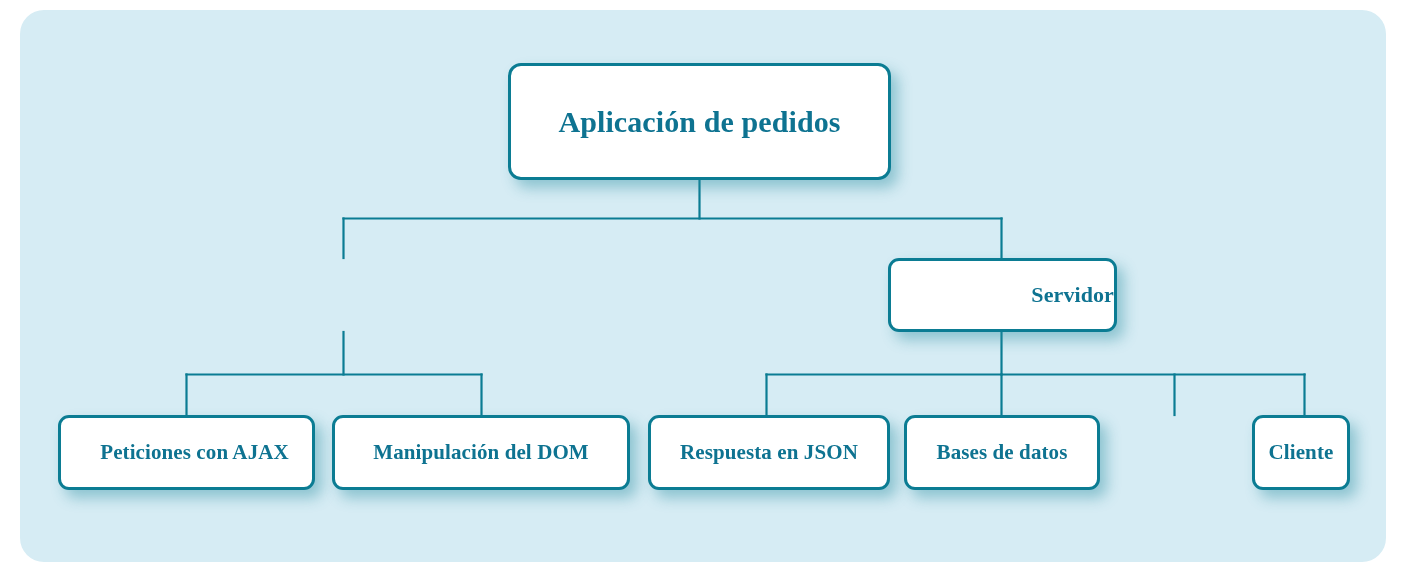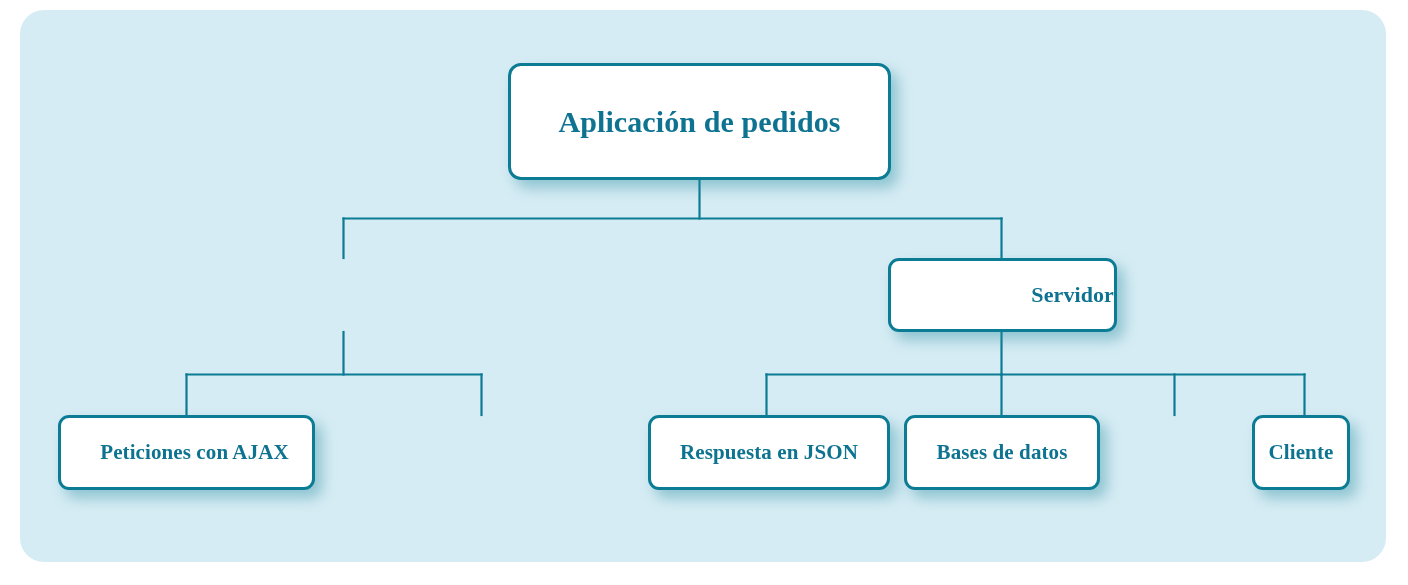--- a/index.html
+++ b/index.html
@@ -141,20 +141,23 @@
     <span class="label">Aplicación de pedidos</span>
   </div>
 
   <div class="node" id="node-servidor">
     <span class="label">Servidor</span>
   </div>
 
   <div class="node leaf" id="node-ajax">
     <span class="label">Peticiones con AJAX</span>
   </div>
+  <div class="node leaf" id="node-dom">
+    <span class="label">Manipulación del DOM</span>
+  </div>
 
   <div class="node leaf" id="node-json">
     <span class="label">Respuesta en JSON</span>
   </div>
   <div class="node leaf" id="node-bd">
     <span class="label">Bases de datos</span>
   </div>
   <div class="node leaf" id="node-correo">
     <span class="label">Cliente</span>
   </div>

